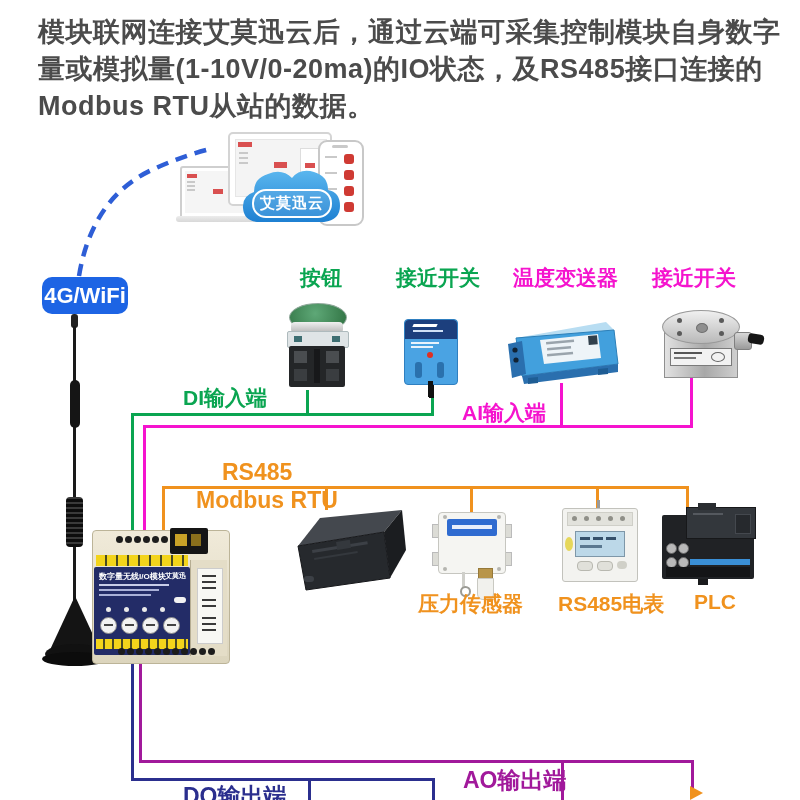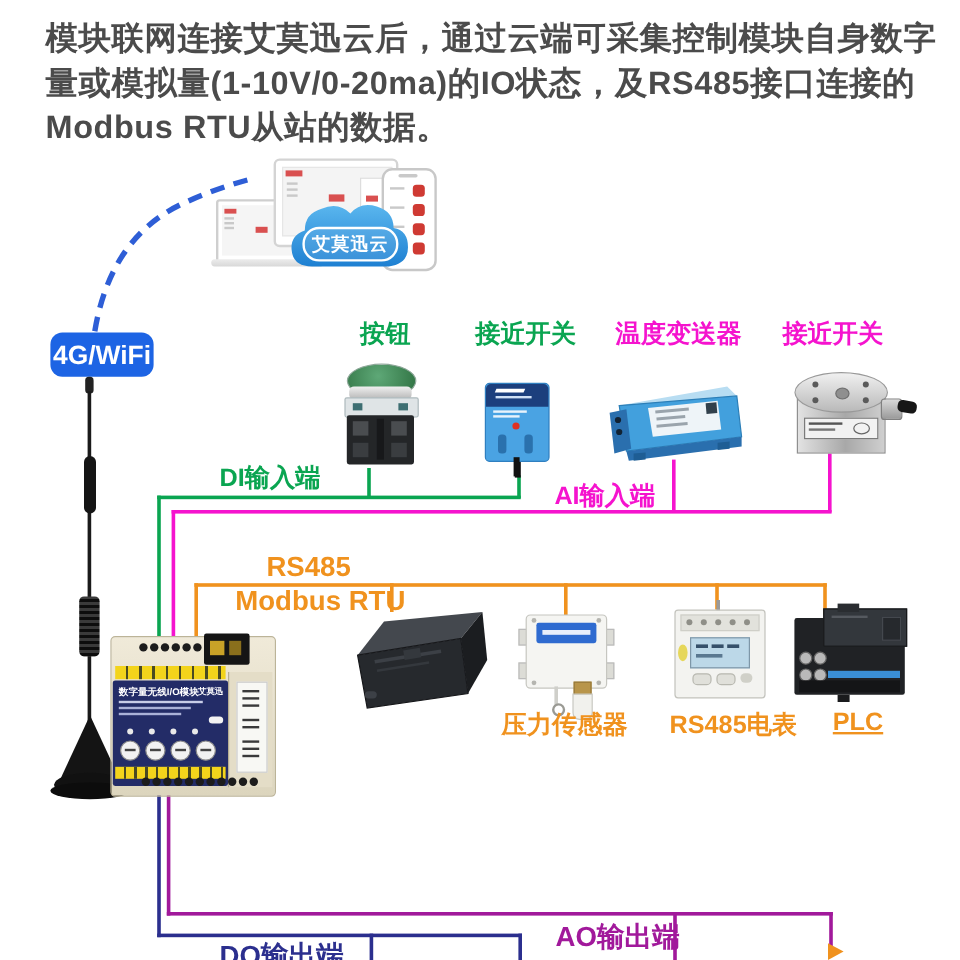--- a/index.html
+++ b/index.html
@@ -383,15 +383,15 @@
     <div class="abs" style="left:20px;top:40px;width:9px;height:9px;border-radius:50%;background:#b9b9b9;border:1px solid #666;"></div>
     <div class="abs" style="left:8px;top:54px;width:9px;height:9px;border-radius:50%;background:#b9b9b9;border:1px solid #666;"></div>
     <div class="abs" style="left:20px;top:54px;width:9px;height:9px;border-radius:50%;background:#b9b9b9;border:1px solid #666;"></div>
     <div class="abs" style="left:32px;top:56px;width:60px;height:6px;background:#3a8fd6;"></div>
     <div class="abs" style="left:8px;top:64px;width:84px;height:10px;background:#141517;"></div>
     <div class="abs" style="left:40px;top:76px;width:10px;height:6px;background:#1a1b1d;"></div>
   </div>
 
   <div class="lbl orange" style="left:418px;top:590px;font-size:21px;">压力传感器</div>
   <div class="lbl orange" style="left:558px;top:590px;font-size:21px;">RS485电表</div>
-  <div class="lbl orange" style="left:694px;top:590px;font-size:21px;text-decoration:underline;">PLC</div>
+  <div class="lbl orange" style="left:694px;top:590px;font-size:21px;">PLC</div>
 
 </div>
 
 </body></html>

